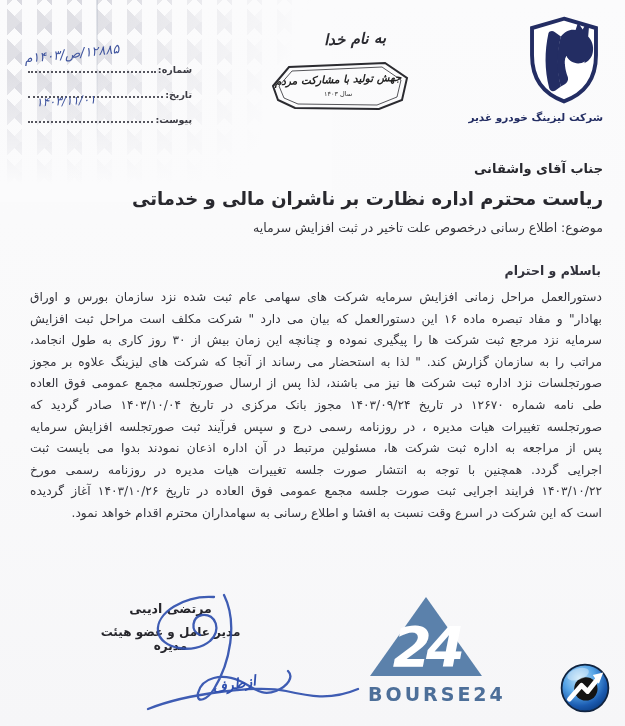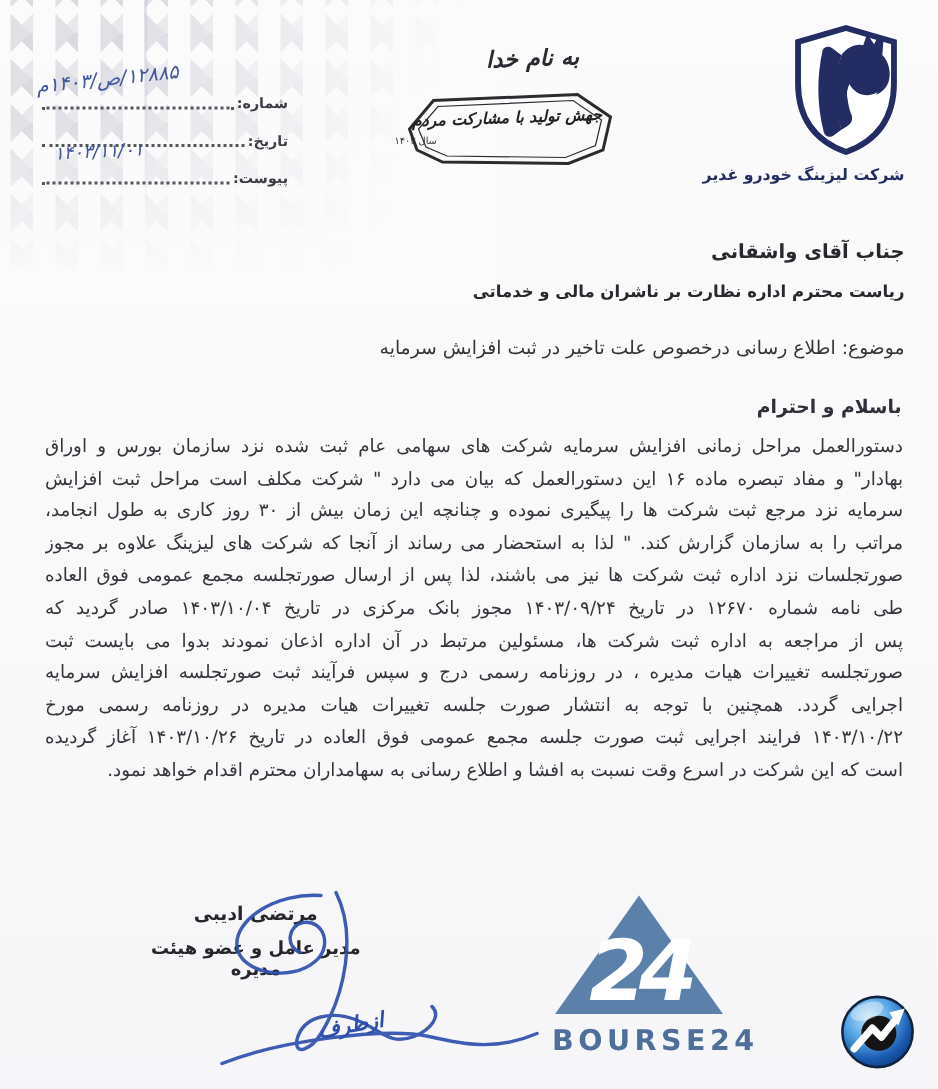--- a/index.html
+++ b/index.html
@@ -38,31 +38,31 @@
   .hand-number{left:-4px;top:-4px;transform:rotate(-6deg);letter-spacing:1px;}
   .hand-date{left:8px;top:44px;transform:rotate(-3deg);font-size:12px;}
 
   
   .bismillah{position:absolute;left:300px;top:30px;width:110px;text-align:center;
     font-family:"DejaVu Serif",serif;font-style:italic;font-weight:bold;font-size:15px;color:#2a2a30;transform:rotate(-2deg);}
   .slogan-stamp{position:absolute;left:263px;top:58px;width:150px;height:56px;}
   .slogan-stamp svg{position:absolute;inset:0;}
   .slogan-text{position:absolute;left:0;right:0;top:15px;text-align:center;
     font-style:italic;font-weight:bold;font-size:10.5px;color:#222;transform:rotate(-2deg);}
-  .slogan-year{position:absolute;left:0;right:0;top:32px;text-align:left;
+  .slogan-year{position:absolute;left:0;right:0;top:32px;text-align:center;
     font-size:6.5px;color:#333;}
 
   
   .company{position:absolute;right:22px;top:16px;width:136px;text-align:right;}
   .company .name{margin-top:3px;font-size:10.5px;font-weight:bold;color:#232d63;direction:rtl;}
 
   
   .recipient{position:absolute;right:22px;top:161px;direction:rtl;text-align:right;color:#28282e;}
   .recipient .r1{font-size:13px;font-weight:bold;margin-bottom:12px;}
-  .recipient .r2{font-size:11px;font-weight:bold;margin-bottom:23px;}
+  .recipient .r2{font-size:18px;font-weight:bold;margin-bottom:11px;}
   .recipient .subj{font-size:12.5px;font-weight:normal;color:#34343a;}
 
   
   .salutation{position:absolute;right:24px;top:263px;direction:rtl;font-size:12.5px;font-weight:bold;color:#30303a;}
   .letter-body{position:absolute;right:23px;left:30px;top:287px;direction:rtl;font-size:12.2px;color:#35353c;}
   .letter-body .line{height:21.6px;line-height:21.6px;overflow:hidden;
     text-align:justify;text-align-last:justify;}
   .letter-body .line:last-child{text-align-last:right;}
 
   
@@ -133,22 +133,22 @@
   </div>
 
   <div class="salutation">باسلام و احترام</div>
   <div class="letter-body">
       <div class="line">دستورالعمل مراحل زمانی افزایش سرمایه شرکت های سهامی عام ثبت شده نزد سازمان بورس و اوراق</div>
       <div class="line">بهادار" و مفاد تبصره ماده ۱۶ این دستورالعمل که بیان می دارد " شرکت مکلف است مراحل ثبت افزایش</div>
       <div class="line">سرمایه نزد مرجع ثبت شرکت ها را پیگیری نموده و چنانچه این زمان بیش از ۳۰ روز کاری به طول انجامد،</div>
       <div class="line">مراتب را به سازمان گزارش کند. " لذا به استحضار می رساند از آنجا که شرکت های لیزینگ علاوه بر مجوز</div>
       <div class="line">صورتجلسات نزد اداره ثبت شرکت ها نیز می باشند، لذا پس از ارسال صورتجلسه مجمع عمومی فوق العاده</div>
       <div class="line">طی نامه شماره ۱۲۶۷۰ در تاریخ ۱۴۰۳/۰۹/۲۴ مجوز بانک مرکزی در تاریخ ۱۴۰۳/۱۰/۰۴ صادر گردید که</div>
+      <div class="line">صورتجلسه تغییرات هیات مدیره ، در روزنامه رسمی درج و سپس فرآیند ثبت صورتجلسه افزایش سرمایه</div>
       <div class="line">پس از مراجعه به اداره ثبت شرکت ها، مسئولین مرتبط در آن اداره اذعان نمودند بدوا می بایست ثبت</div>
-      <div class="line">صورتجلسه تغییرات هیات مدیره ، در روزنامه رسمی درج و سپس فرآیند ثبت صورتجلسه افزایش سرمایه</div>
       <div class="line">اجرایی گردد. همچنین با توجه به انتشار صورت جلسه تغییرات هیات مدیره در روزنامه رسمی مورخ</div>
       <div class="line">۱۴۰۳/۱۰/۲۲ فرایند اجرایی ثبت صورت جلسه مجمع عمومی فوق العاده در تاریخ ۱۴۰۳/۱۰/۲۶ آغاز گردیده</div>
       <div class="line">است که این شرکت در اسرع وقت نسبت به افشا و اطلاع رسانی به سهامداران محترم اقدام خواهد نمود.</div>
     </div>
 
   <div class="signatory">
     <div class="sname">مرتضی ادیبی</div>
     <div class="stitle">مدیر عامل و عضو هیئت مدیره</div>
   </div>
   <svg class="sig-scribble" width="250" height="135" viewBox="0 0 250 135">

